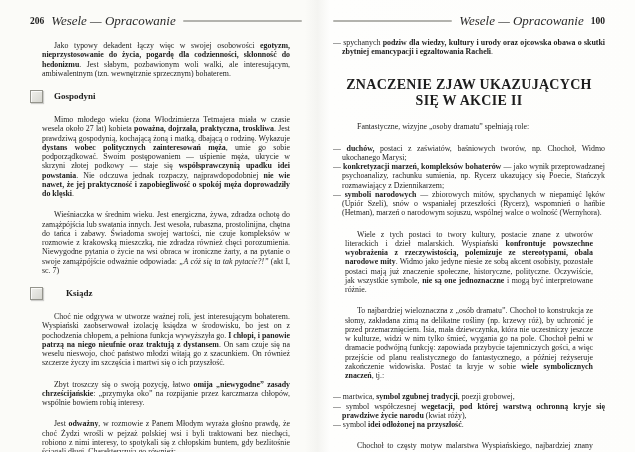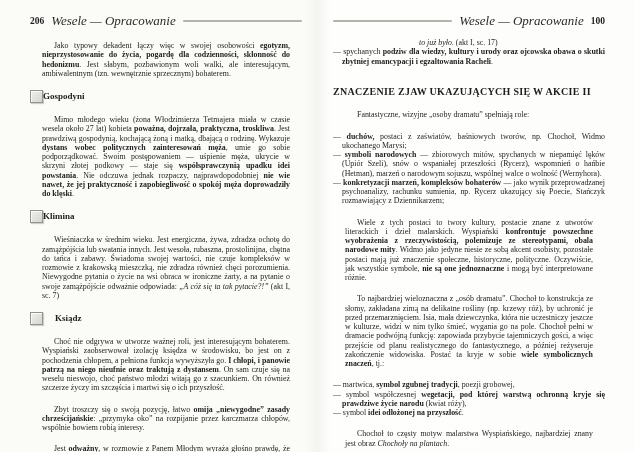--- a/index.html
+++ b/index.html
@@ -21,32 +21,32 @@
   .pagenum{font-weight:bold;font-size:9.5px;}
   .run-title{font-style:italic;font-size:13px;white-space:nowrap;color:#2a2a2a;}
   .head-rule{flex:1;height:2.5px;background:#b3b3ae;border-radius:1px;}
 
   .content{font-size:7.9px;line-height:1.17;text-align:justify;}
   .para{margin:12px;text-indent:12px;}
   .bullet{margin:0;padding-left:9px;text-indent:-9px;}
   .b{font-weight:bold;}
   .i{font-style:italic;}
 
-  .section-head{display:flex;align-items:center;margin:7px 0 4px;text-indent:0;}
+  .section-head{display:flex;align-items:center;gap:11px;margin:7px 0 4px;text-indent:0;}
   .sq-icon{
     width:11px;height:11px;flex:0 0 auto;
     background:linear-gradient(135deg,#f0f0ec 0%,#d6d6d0 100%);
     border:1px solid #94948c;
     box-shadow:inset 1px 1px 0 rgba(255,255,255,.75), 1px 1px 1px rgba(0,0,0,.18);
   }
   .section-title{font-weight:bold;font-size:9px;}
   .section-title.u{padding-left:12px;}
 
   .chapter-heading{
-    text-align:left;font-weight:bold;font-size:10px;
+    text-align:center;font-weight:bold;font-size:14px;
     letter-spacing:.3px;margin:20px 0 13px;text-indent:0;
   }
   .quote{margin:8px 0 0 86px;text-align:left;}
   .quote-line{white-space:nowrap;}
 </style>
 </head>
 <body>
 
 <div class="spread">
 
@@ -56,52 +56,47 @@
       <span class="run-title">Wesele — Opracowanie</span>
       <span class="head-rule"></span>
     </div>
     <div class="content">
         <div class="para"><span>Jako typowy dekadent łączy więc w swojej osobowości </span><span class="b">egotyzm, nieprzystosowanie do życia, pogardę dla codzienności, skłonność do hedonizmu</span><span>. Jest słabym, pozbawionym woli walki, ale interesującym, ambiwalentnym (tzn. wewnętrznie sprzecznym) bohaterem.</span></div>
         <div class="section-head">
           <span class="sq-icon"></span>
           <span class="section-title">Gospodyni</span>
         </div>
         <div class="para"><span>Mimo młodego wieku (żona Włodzimierza Tetmajera miała w czasie wesela około 27 lat) kobieta </span><span class="b">poważna, dojrzała, praktyczna, troskliwa</span><span>. Jest prawdziwą gospodynią, kochającą żoną i matką, dbającą o rodzinę. Wykazuje </span><span class="b">dystans wobec politycznych zainteresowań męża</span><span>, umie go sobie podporządkować. Swoim postępowaniem — uśpienie męża, ukrycie w skrzyni złotej podkowy — staje się </span><span class="b">współsprawczynią upadku idei powstania</span><span>. Nie odczuwa jednak rozpaczy, najprawdopodobniej </span><span class="b">nie wie nawet, że jej praktyczność i zapobiegliwość o spokój męża doprowadziły do klęski</span><span>.</span></div>
-        <div class="section-head">
-          <span class="sq-icon"></span>
-          <span class="section-title">Klimina</span>
-        </div>
         <div class="para"><span>Wieśniaczka w średnim wieku. Jest energiczna, żywa, zdradza ochotę do zamążpójścia lub swatania innych. Jest wesoła, rubaszna, prostolinijna, chętna do tańca i zabawy. Świadoma swojej wartości, nie czuje kompleksów w rozmowie z krakowską mieszczką, nie zdradza również chęci porozumienia. Niewygodne pytania o życie na wsi obraca w ironiczne żarty, a na pytanie o swoje zamążpójście odważnie odpowiada: </span><span class="i">„A cóż się ta tak pytacie?!”</span><span> (akt I, sc. 7)</span></div>
         <div class="section-head">
           <span class="sq-icon"></span>
           <span class="section-title u">Ksiądz</span>
         </div>
         <div class="para"><span>Choć nie odgrywa w utworze ważnej roli, jest interesującym bohaterem. Wyspiański zaobserwował izolację księdza w środowisku, bo jest on z pochodzenia chłopem, a pełniona funkcja wywyższyła go. </span><span class="b">I chłopi, i panowie patrzą na niego nieufnie oraz traktują z dystansem</span><span>. On sam czuje się na weselu nieswojo, choć państwo młodzi witają go z szacunkiem. On również szczerze życzy im szczęścia i martwi się o ich przyszłość.</span></div>
         <div class="para"><span>Zbyt troszczy się o swoją pozycję, łatwo </span><span class="b">omija „niewygodne” zasady chrześcijańskie</span><span>: „przymyka oko” na rozpijanie przez karczmarza chłopów, wspólnie bowiem robią interesy.</span></div>
         <div class="para"><span>Jest </span><span class="b">odważny</span><span>, w rozmowie z Panem Młodym wyraża głośno prawdę, że choć Żydzi wrośli w pejzaż polskiej wsi i byli traktowani bez niechęci, robiono z nimi interesy, to spotykali się z chłopskim buntem, gdy bezlitośnie ściągali długi. Charakteryzują go również:</span></div>
         <div class="bullet"><span>— </span><span class="b">sceptycyzm w kwestii sojuszu pańsko-chłopskiego</span><span>, jak żywa do Pana Młodego:</span></div>
       </div>
   </div>
 
   <div class="page right">
     <div class="running-head">
       <span class="head-rule"></span>
       <span class="run-title">Wesele — Opracowanie</span>
       <span class="pagenum">100</span>
     </div>
     <div class="content">
         <div class="quote">
-          <div class="quote-line"><span class="i">to już było.</span><span> (akt I, sc. 17)</span></div>
         </div>
         <div class="bullet"><span>— spychanych </span><span class="b">podziw dla wiedzy, kultury i urody oraz ojcowska obawa o skutki zbytniej emancypacji i egzaltowania Racheli</span><span>.</span></div>
         <div class="chapter-heading">ZNACZENIE ZJAW UKAZUJĄCYCH SIĘ W AKCIE II</div>
         <div class="para"><span>Fantastyczne, wizyjne „osoby dramatu” spełniają role:</span></div>
         <div class="bullet"><span>— </span><span class="b">duchów,</span><span> postaci z zaświatów, baśniowych tworów, np. Chochoł, Widmo ukochanego Marysi;</span></div>
+        <div class="bullet"><span>— </span><span class="b">konkretyzacji marzeń, kompleksów bohaterów</span><span> — jako wynik przeprowadzanej psychoanalizy, rachunku sumienia, np. Rycerz ukazujący się Poecie, Stańczyk rozmawiający z Dziennikarzem;</span></div>
         <div class="bullet"><span>— </span><span class="b">symboli narodowych</span><span> — zbiorowych mitów, spychanych w niepamięć lęków (Upiór Szeli), snów o wspaniałej przeszłości (Rycerz), wspomnień o hańbie (Hetman), marzeń o narodowym sojuszu, wspólnej walce o wolność (Wernyhora).</span></div>
-        <div class="bullet"><span>— </span><span class="b">konkretyzacji marzeń, kompleksów bohaterów</span><span> — jako wynik przeprowadzanej psychoanalizy, rachunku sumienia, np. Rycerz ukazujący się Poecie, Stańczyk rozmawiający z Dziennikarzem;</span></div>
         <div class="para"><span>Wiele z tych postaci to twory kultury, postacie znane z utworów literackich i dzieł malarskich. Wyspiański </span><span class="b">konfrontuje powszechne wyobrażenia z rzeczywistością, polemizuje ze stereotypami, obala narodowe mity</span><span>. Widmo jako jedyne niesie ze sobą akcent osobisty, pozostałe postaci mają już znaczenie społeczne, historyczne, polityczne. Oczywiście, jak wszystkie symbole, </span><span class="b">nie są one jednoznaczne</span><span> i mogą być interpretowane różnie.</span></div>
         <div class="para"><span>To najbardziej wieloznaczna z „osób dramatu”. Chochoł to konstrukcja ze słomy, zakładana zimą na delikatne rośliny (np. krzewy róż), by uchronić je przed przemarznięciem. Isia, mała dziewczynka, która nie uczestniczy jeszcze w kulturze, widzi w nim tylko śmieć, wygania go na pole. Chochoł pełni w dramacie podwójną funkcję: zapowiada przybycie tajemniczych gości, a więc przejście od planu realistycznego do fantastycznego, a później reżyseruje zakończenie widowiska. Postać ta kryje w sobie </span><span class="b">wiele symbolicznych znaczeń</span><span>, tj.:</span></div>
         <div class="bullet"><span>— martwica, </span><span class="b">symbol zgubnej tradycji</span><span>, poezji grobowej,</span></div>
         <div class="bullet"><span>— symbol współczesnej </span><span class="b">wegetacji, pod której warstwą ochronną kryje się prawdziwe życie narodu</span><span> (kwiat róży),</span></div>
         <div class="bullet"><span>— symbol </span><span class="b">idei odłożonej na przyszłość</span><span>.</span></div>
         <div class="para"><span>Chochoł to częsty motyw malarstwa Wyspiańskiego, najbardziej znany jest obraz </span><span class="i">Chochoły na plantach</span><span>.</span></div>
       </div>
   </div>
 
 </div>

